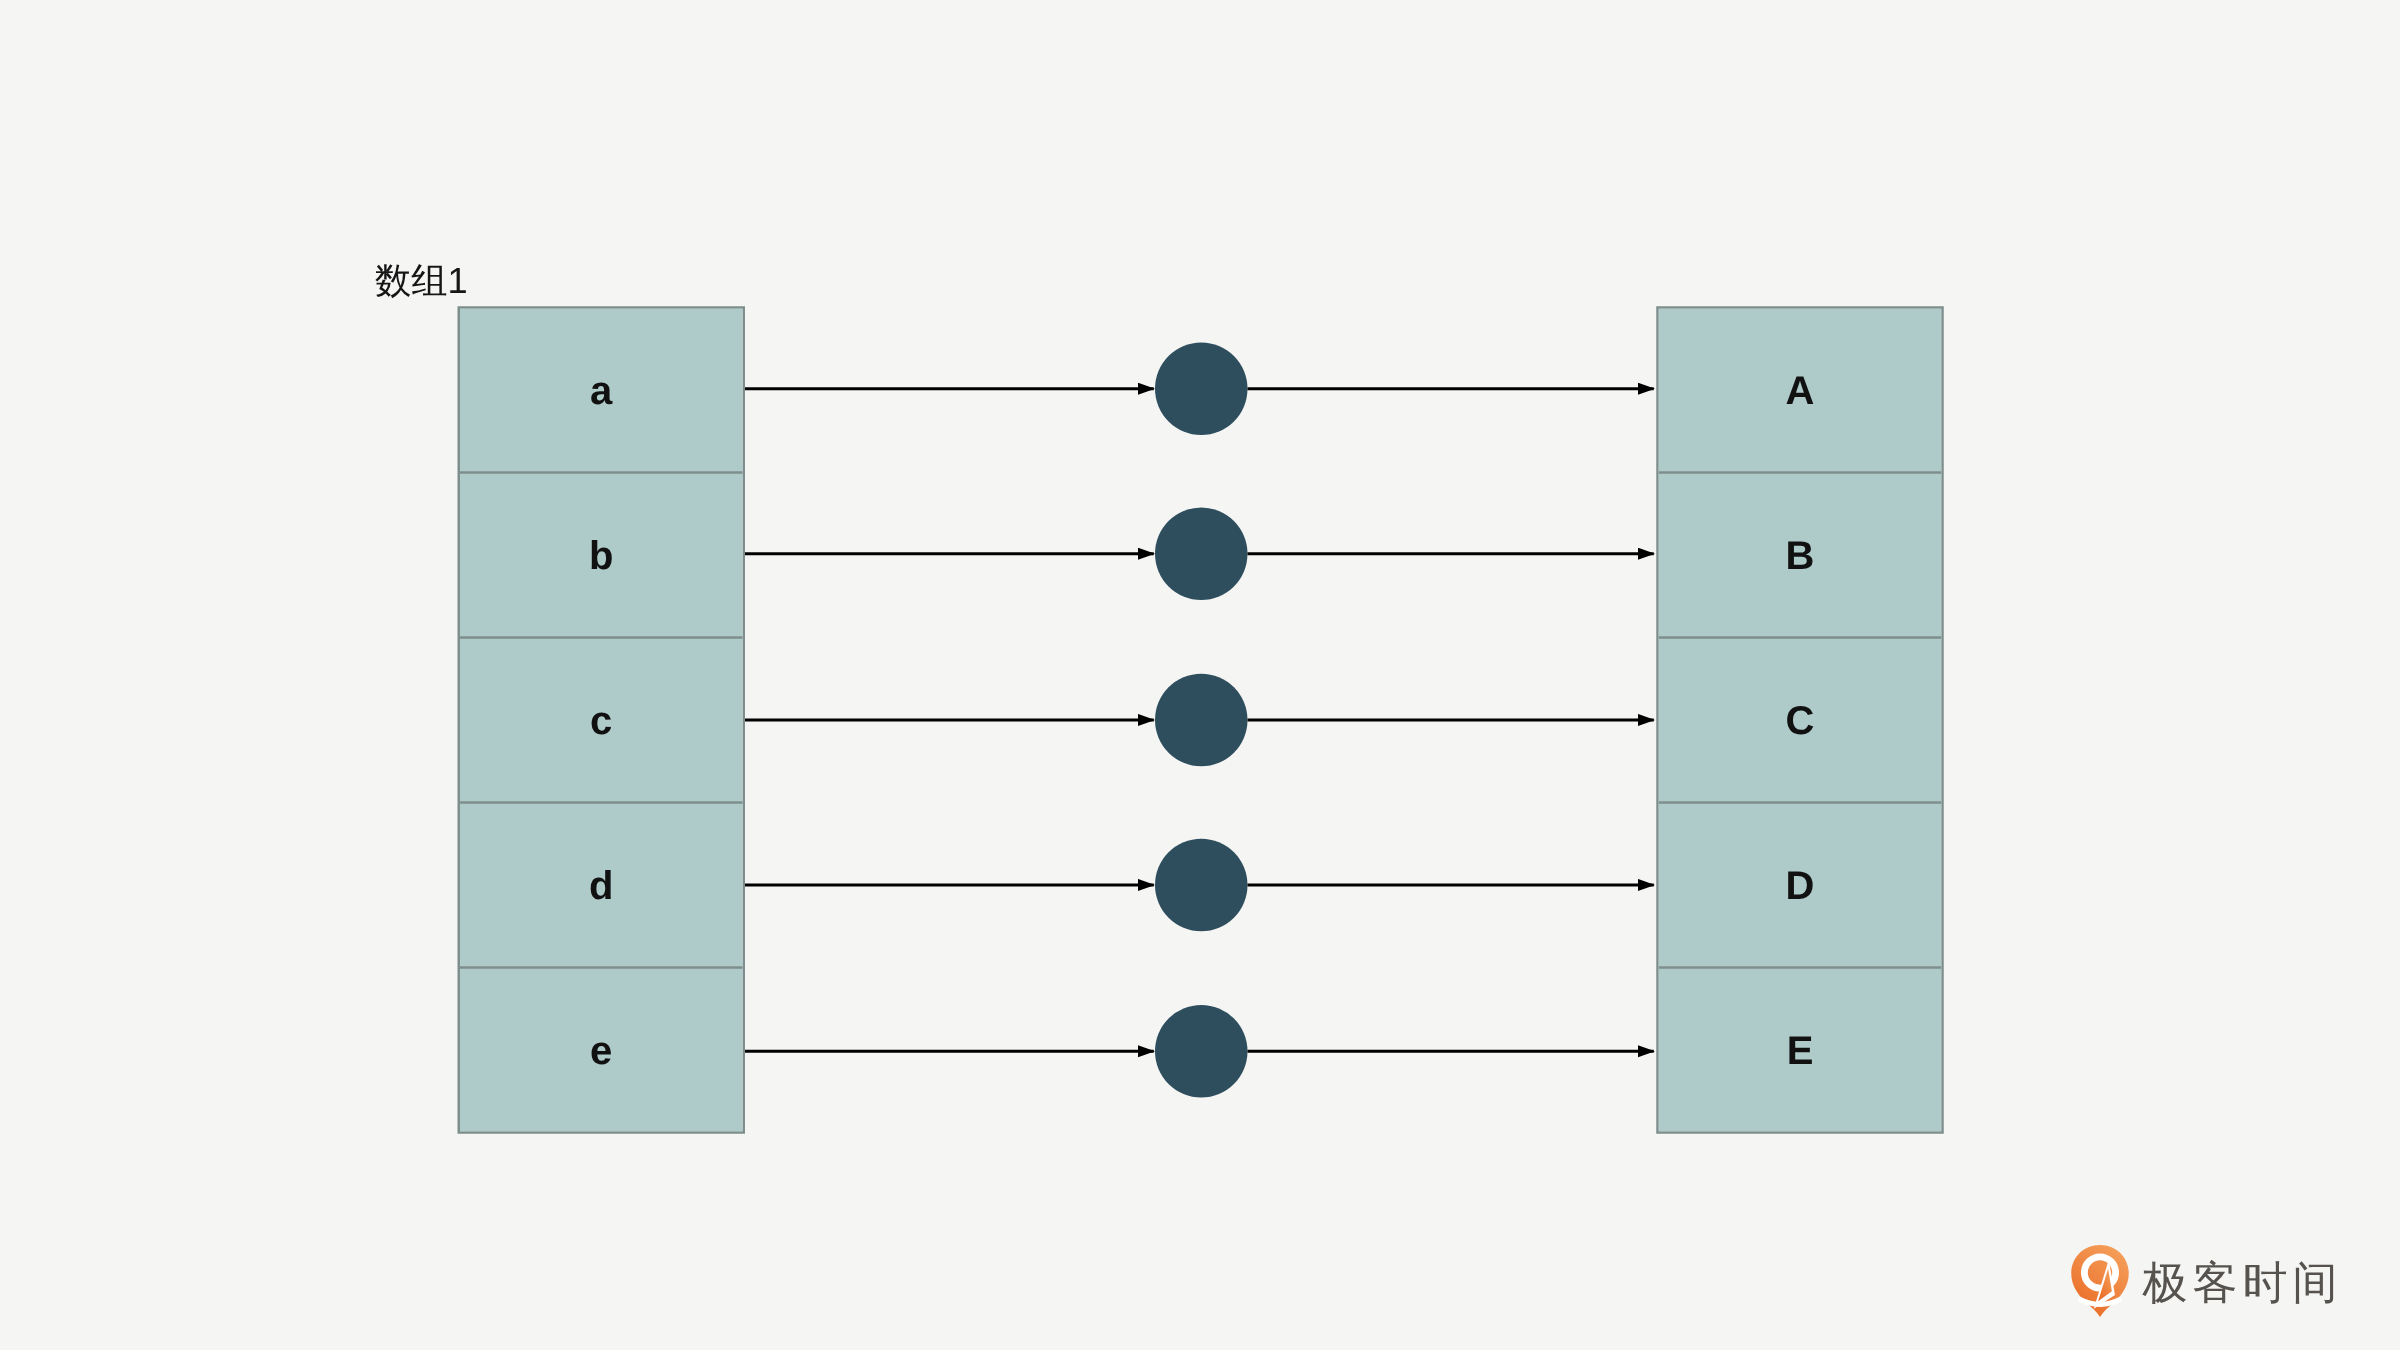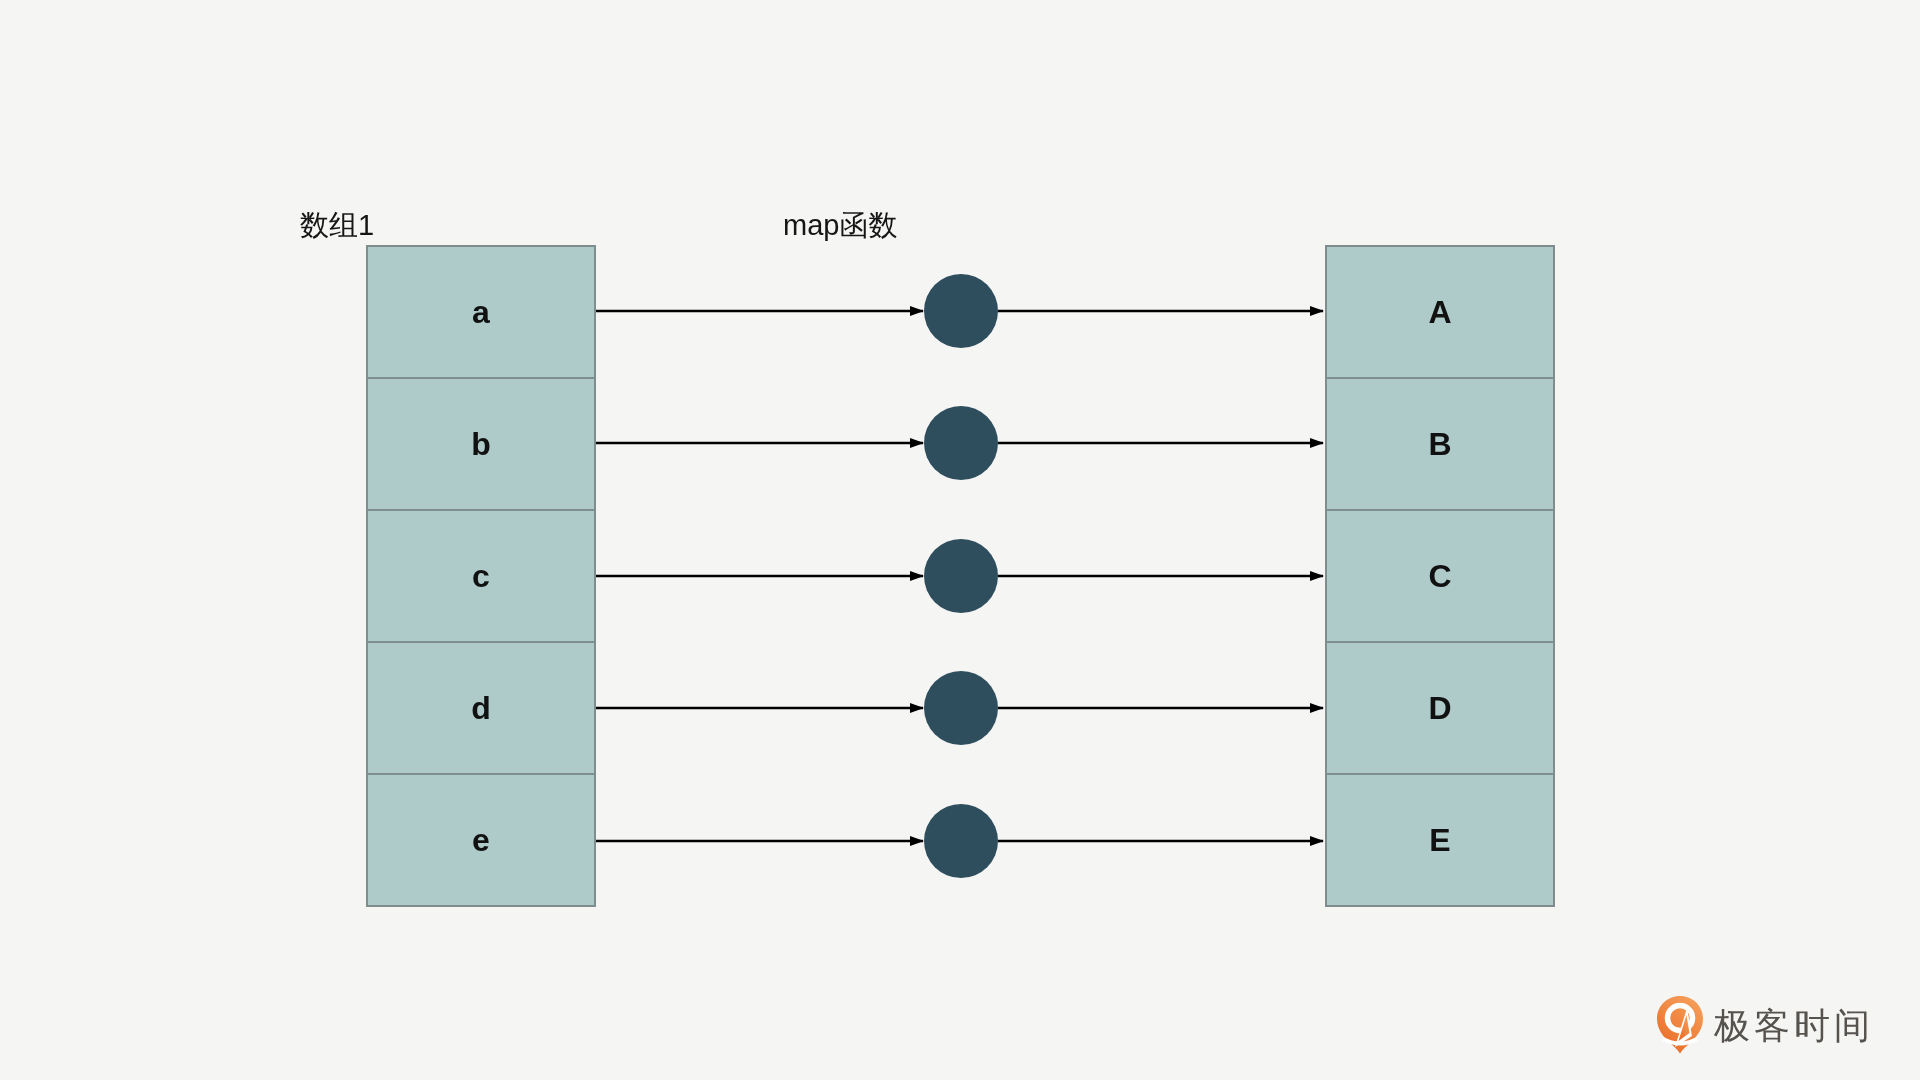--- a/index.html
+++ b/index.html
@@ -83,21 +83,20 @@
     color:var(--logo-text-color);
     white-space:nowrap;
   }
 </style>
 </head>
 <body>
 
 <div class="stage">
 
   <div class="col-header" id="header-left">数组1</div>
-  <div class="col-header" id="header-map">map函数</div>
 
   <div class="array-col" id="array1-column">
     <div class="array-cell">a</div>
     <div class="array-cell">b</div>
     <div class="array-cell">c</div>
     <div class="array-cell">d</div>
     <div class="array-cell">e</div>
   </div>
 
   <svg class="arrows-layer" viewBox="0 0 730 662" xmlns="http://www.w3.org/2000/svg">

